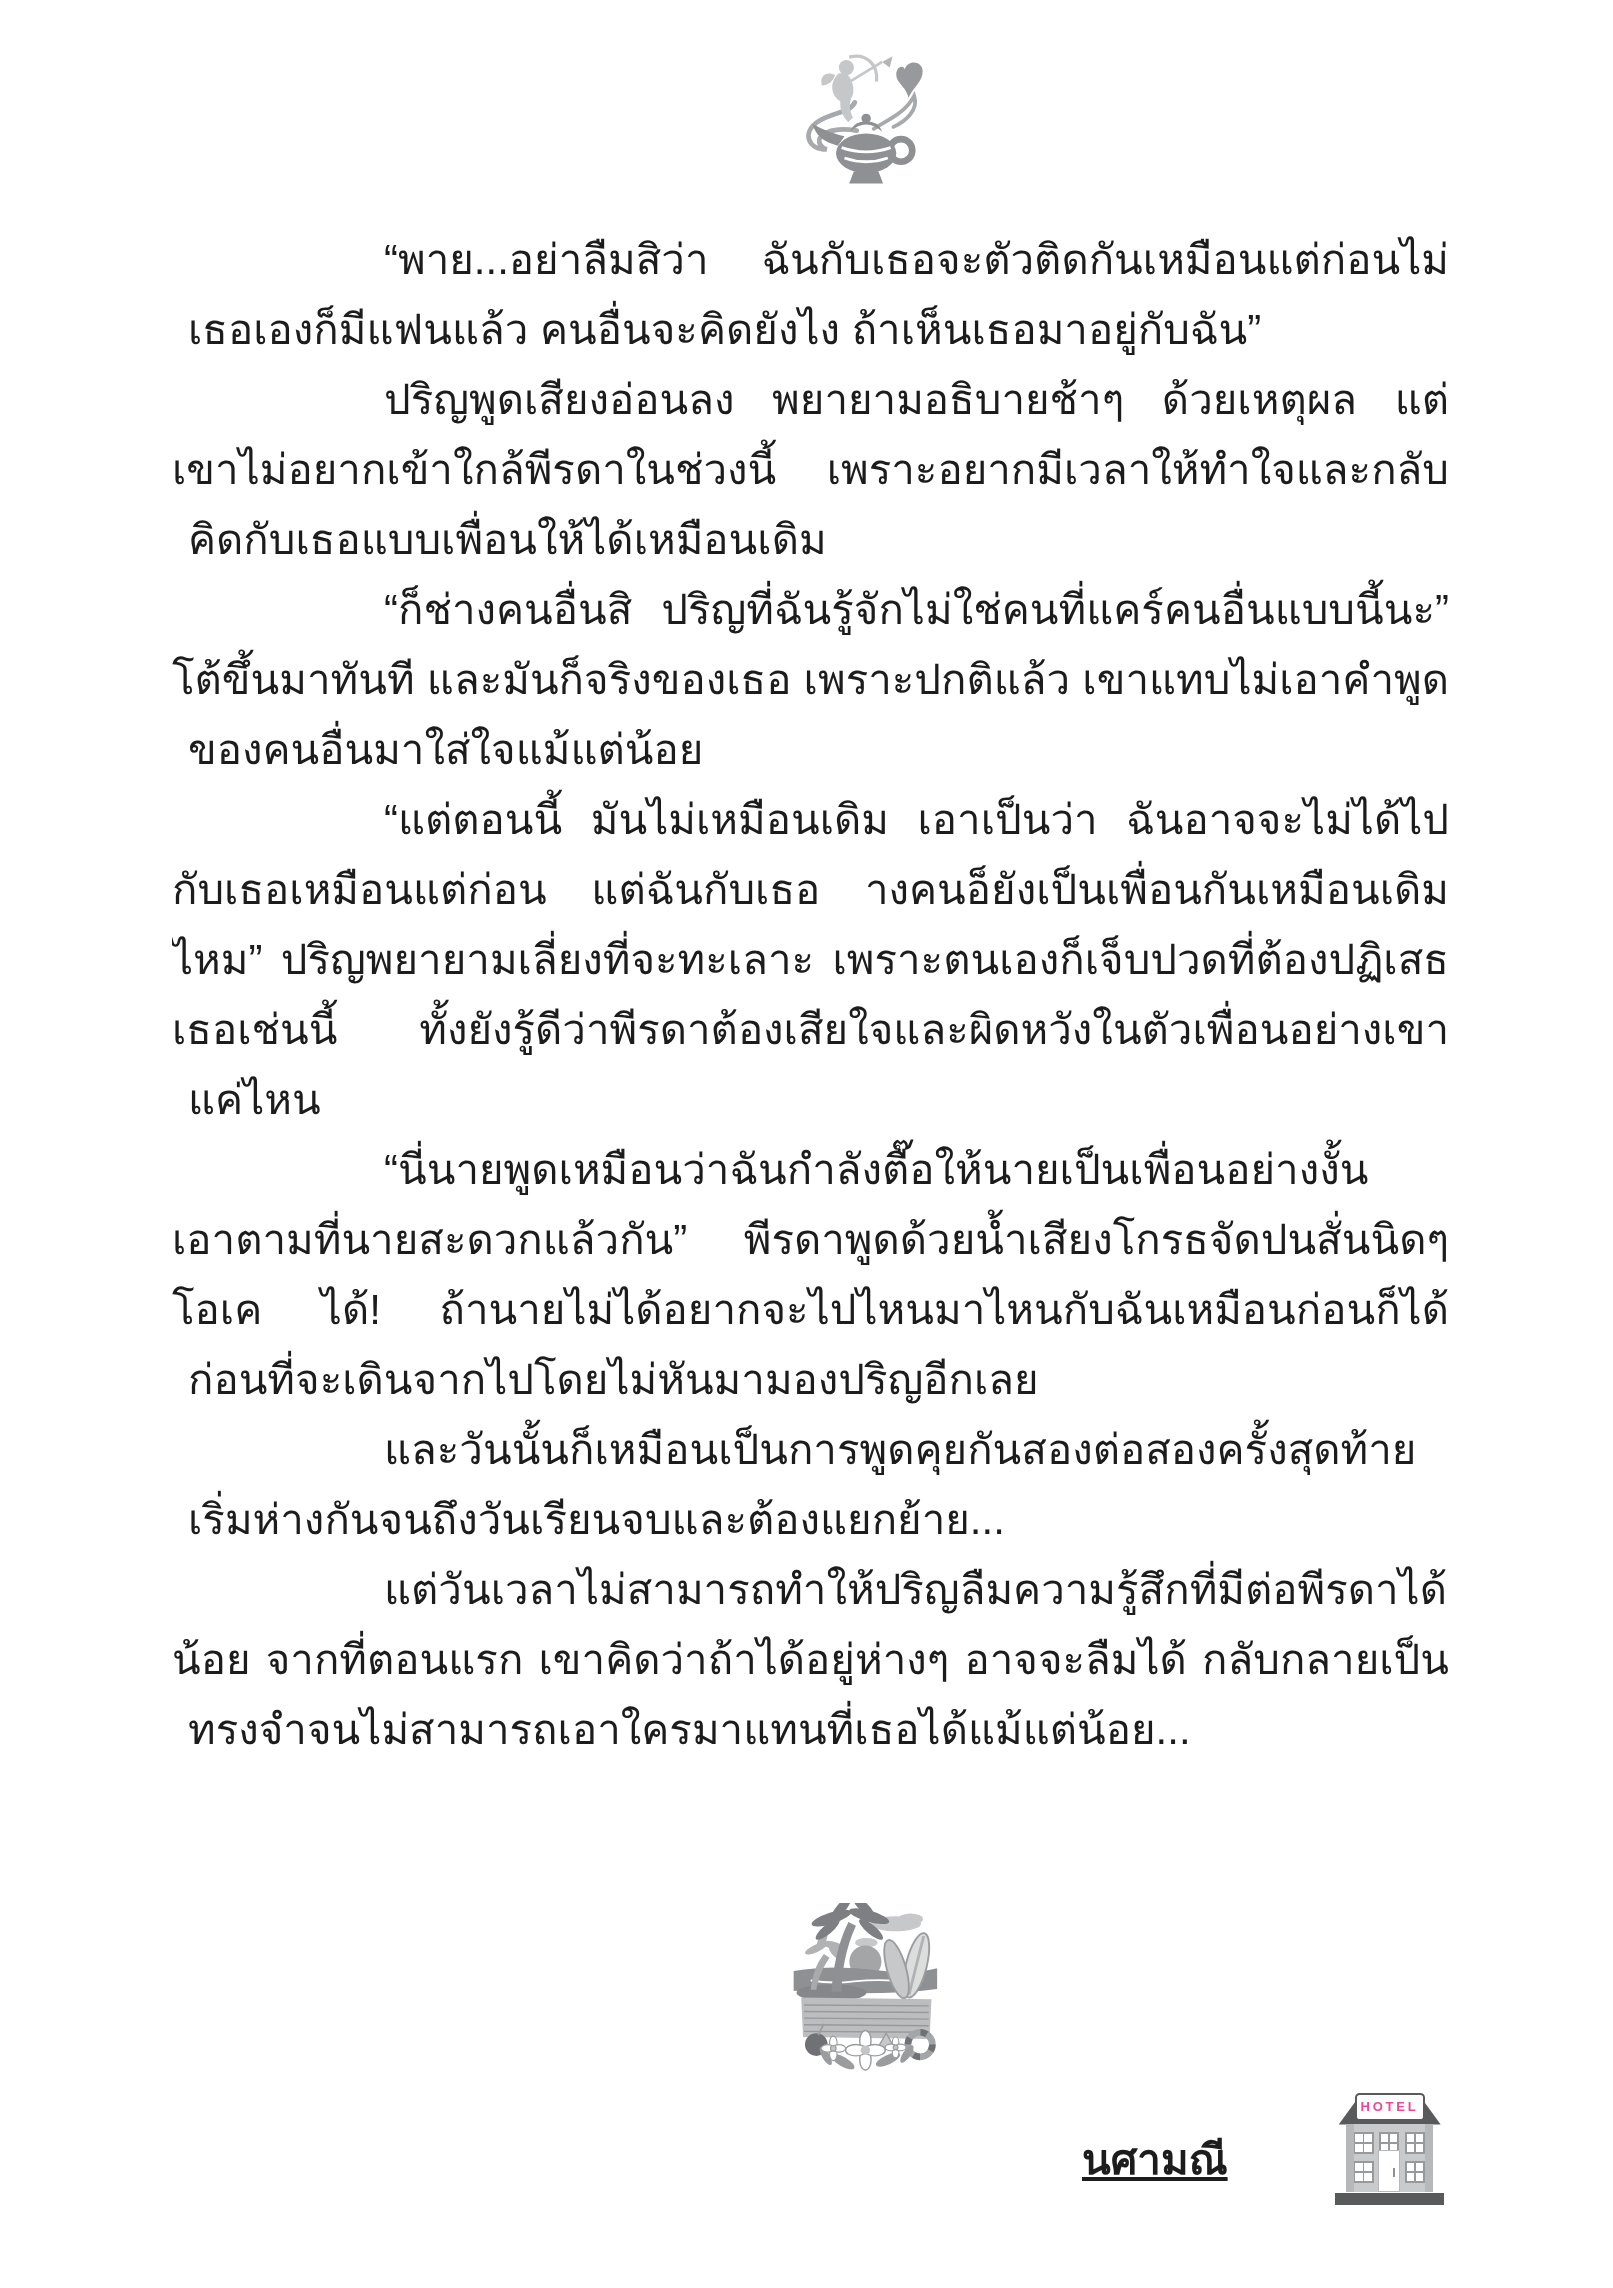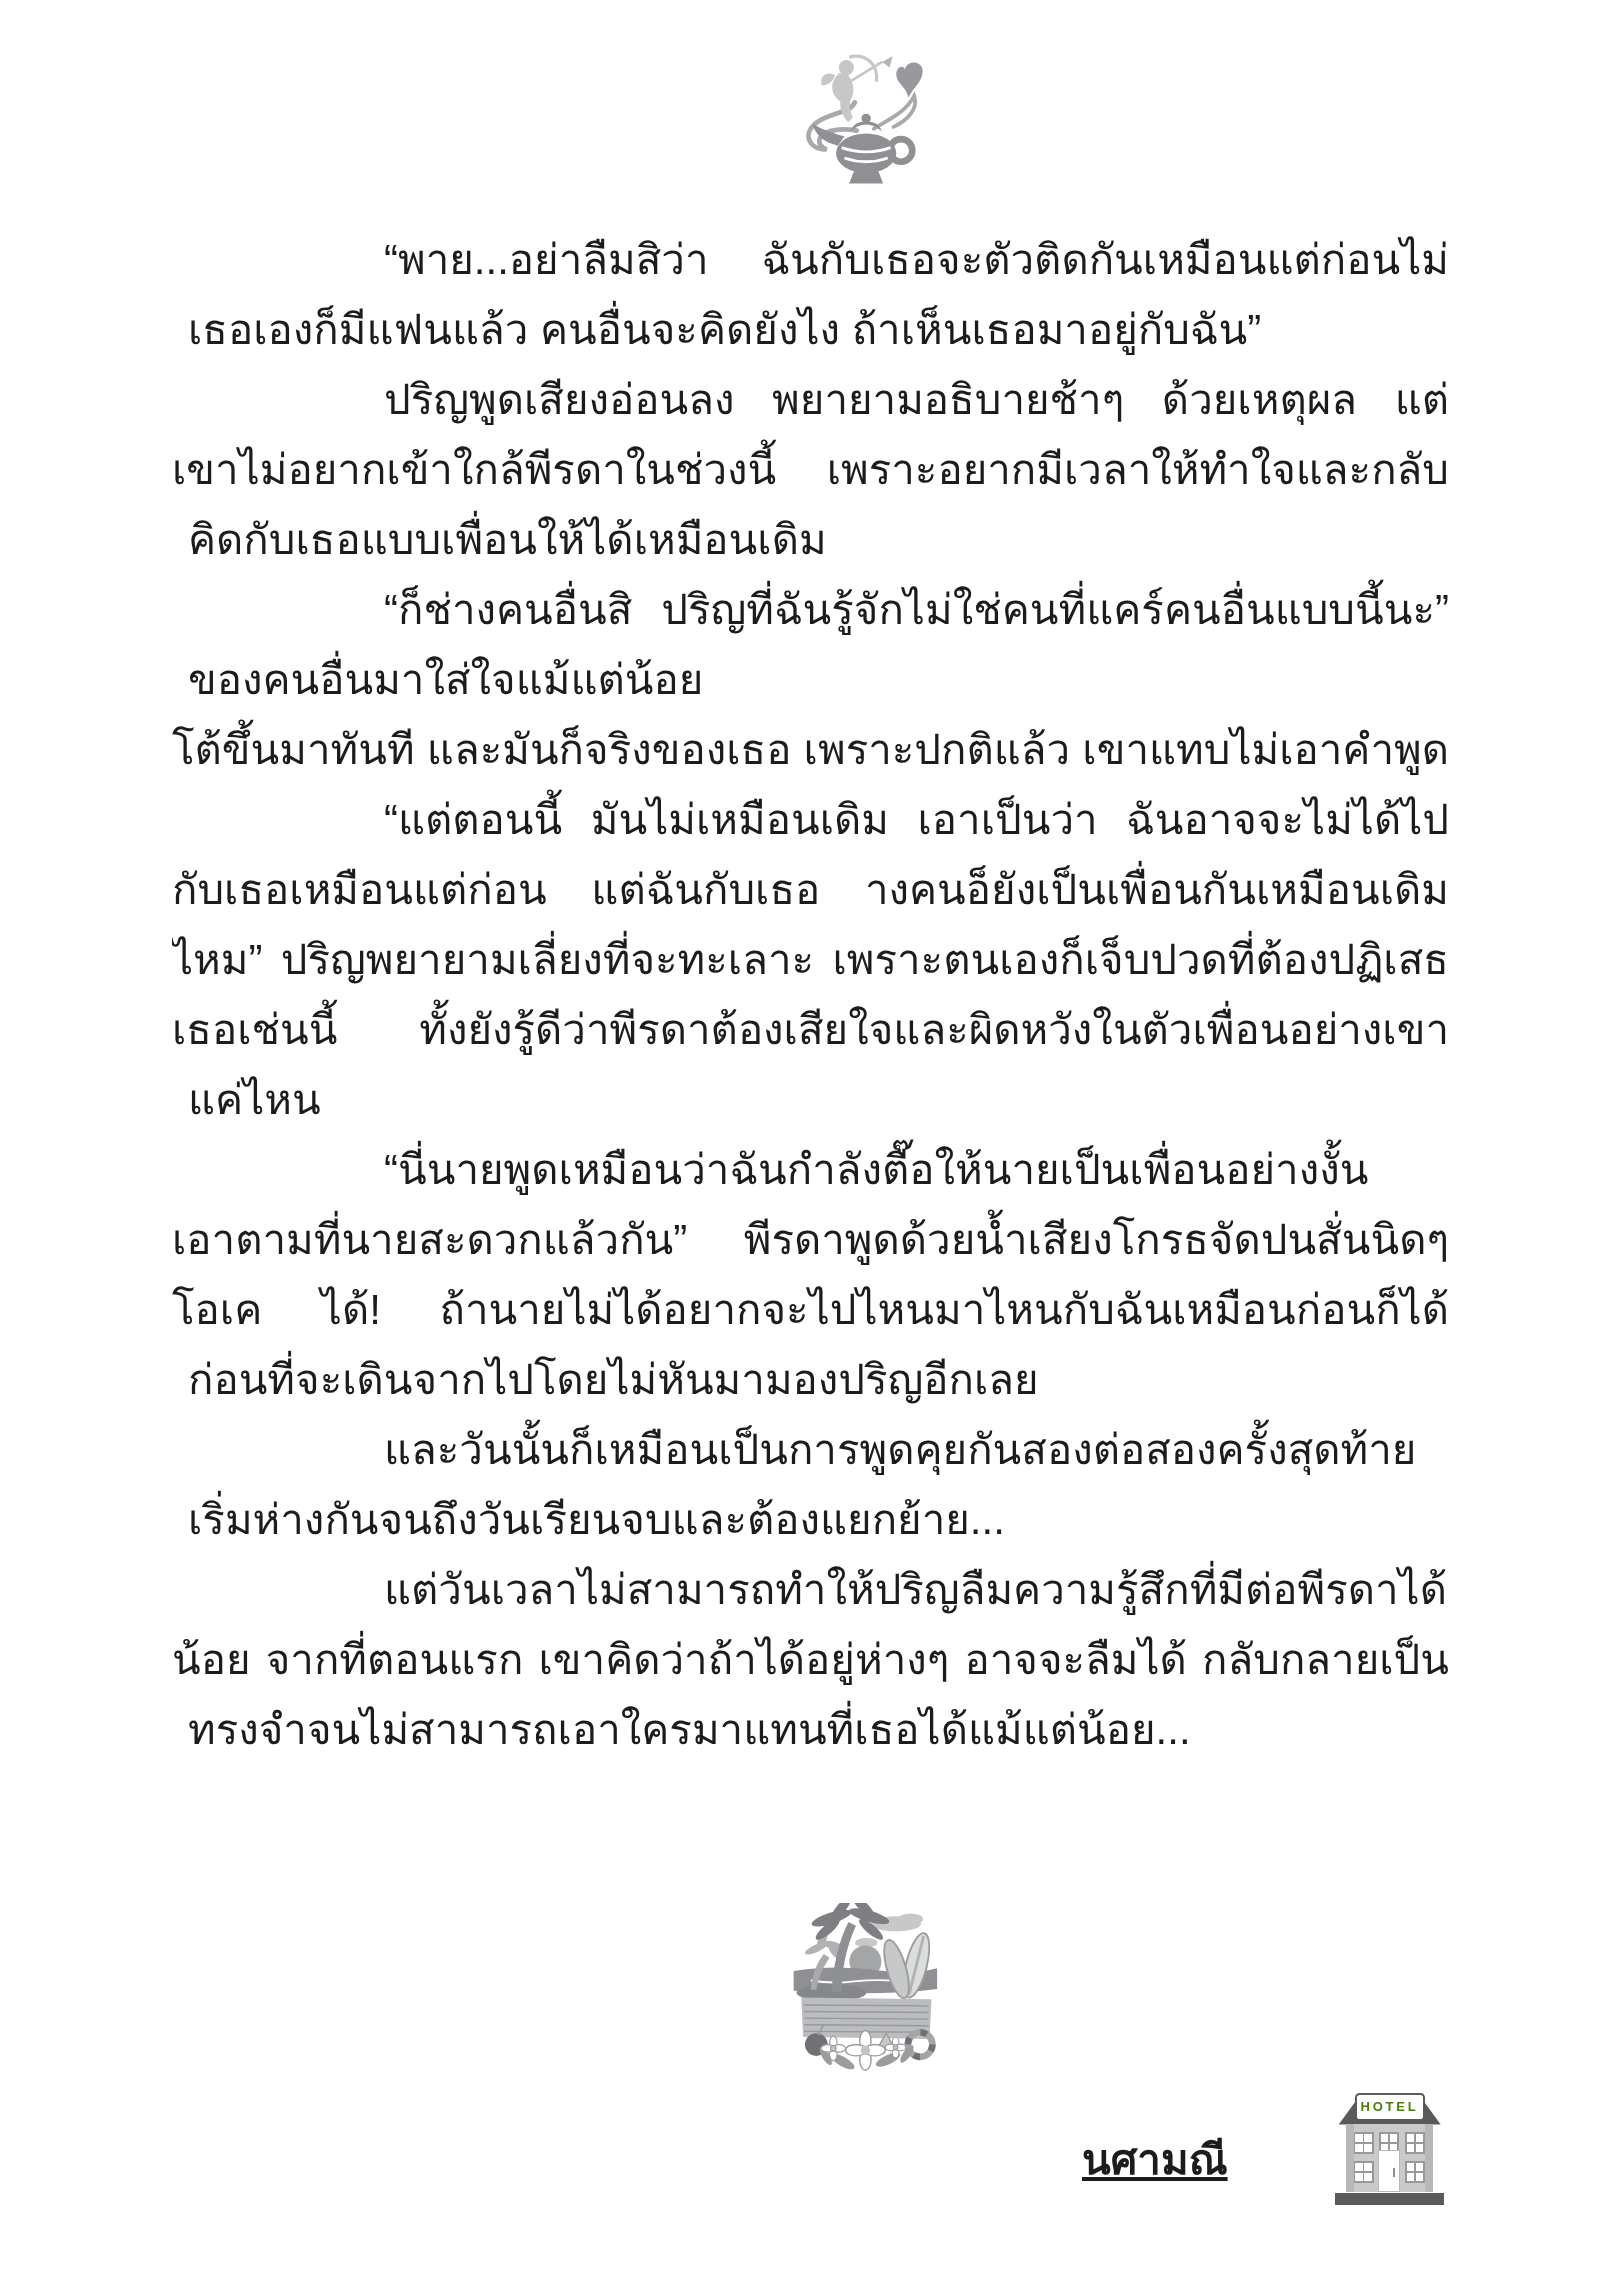--- a/index.html
+++ b/index.html
@@ -30,21 +30,21 @@
   
   .hotel { position:absolute; left:1335px; top:2091px; width:109px; height:114px; }
   .hotel-roof {
     position:absolute; left:3.7px; top:5.5px; width:102px; height:28px; background:#595a5c;
     clip-path:polygon(20% 0, 80% 0, 100% 100%, 0 100%);
   }
   .hotel-sign {
     position:absolute; left:50%; top:1.8px; transform:translateX(-50%);
     width:66px; height:24px; background:#ffffff; border:2.8px solid #595a5c; border-radius:4.6px;
     display:flex; align-items:center; justify-content:center;
-    font-size:13px; font-weight:bold; letter-spacing:2.8px; color:#4d7c0f;
+    font-size:13px; font-weight:bold; letter-spacing:2.8px; color:#ec4899;
   }
   .hotel-body { position:absolute; left:11px; top:33px; width:87px; height:68px; background:#c9cacc; }
   .hotel-body::before, .hotel-body::after {
     content:""; position:absolute; top:0; width:8.3px; height:100%; background:#b7b8ba;
   }
   .hotel-body::before { left:0; } .hotel-body::after { right:0; }
   .hotel-base { position:absolute; left:0; top:102px; width:109px; height:12px; background:#595a5c; }
   .win {
     position:absolute; width:20px; height:22px; background:#98999b;
     display:grid; grid-template-columns:1fr 1fr; grid-template-rows:1fr 1fr;
@@ -96,22 +96,22 @@
       <div class="line indent">“พาย...อย่าลืมสิว่า ฉันกับเธอจะตัวติดกันเหมือนแต่ก่อนไม่ได้นะ</div>
       <div class="line end">เธอเองก็มีแฟนแล้ว คนอื่นจะคิดยังไง ถ้าเห็นเธอมาอยู่กับฉัน”</div>
     </div>
     <div class="para">
       <div class="line indent">ปริญพูดเสียงอ่อนลง พยายามอธิบายช้าๆ ด้วยเหตุผล แต่จริงๆ คือ</div>
       <div class="line">เขาไม่อยากเข้าใกล้พีรดาในช่วงนี้ เพราะอยากมีเวลาให้ทำใจและกลับไป</div>
       <div class="line end">คิดกับเธอแบบเพื่อนให้ได้เหมือนเดิม</div>
     </div>
     <div class="para">
       <div class="line indent">“ก็ช่างคนอื่นสิ ปริญที่ฉันรู้จักไม่ใช่คนที่แคร์คนอื่นแบบนี้นะ” พีรดา</div>
+      <div class="line">โต้ขึ้นมาทันที และมันก็จริงของเธอ เพราะปกติแล้ว เขาแทบไม่เอาคำพูด</div>
       <div class="line end">ของคนอื่นมาใส่ใจแม้แต่น้อย</div>
-      <div class="line">โต้ขึ้นมาทันที และมันก็จริงของเธอ เพราะปกติแล้ว เขาแทบไม่เอาคำพูด</div>
     </div>
     <div class="para">
       <div class="line indent">“แต่ตอนนี้ มันไม่เหมือนเดิม เอาเป็นว่า ฉันอาจจะไม่ได้ไปไหนมาไหน</div>
       <div class="line">กับเธอเหมือนแต่ก่อน แต่ฉันกับเธอ างคนอ็ยังเป็นเพื่อนกันเหมือนเดิม โอเค</div>
       <div class="line">ไหม” ปริญพยายามเลี่ยงที่จะทะเลาะ เพราะตนเองก็เจ็บปวดที่ต้องปฏิเสธ</div>
       <div class="line">เธอเช่นนี้ ทั้งยังรู้ดีว่าพีรดาต้องเสียใจและผิดหวังในตัวเพื่อนอย่างเขามาก</div>
       <div class="line end">แค่ไหน</div>
     </div>
     <div class="para">
       <div class="line indent">“นี่นายพูดเหมือนว่าฉันกำลังตื๊อให้นายเป็นเพื่อนอย่างงั้นแหละ</div>

